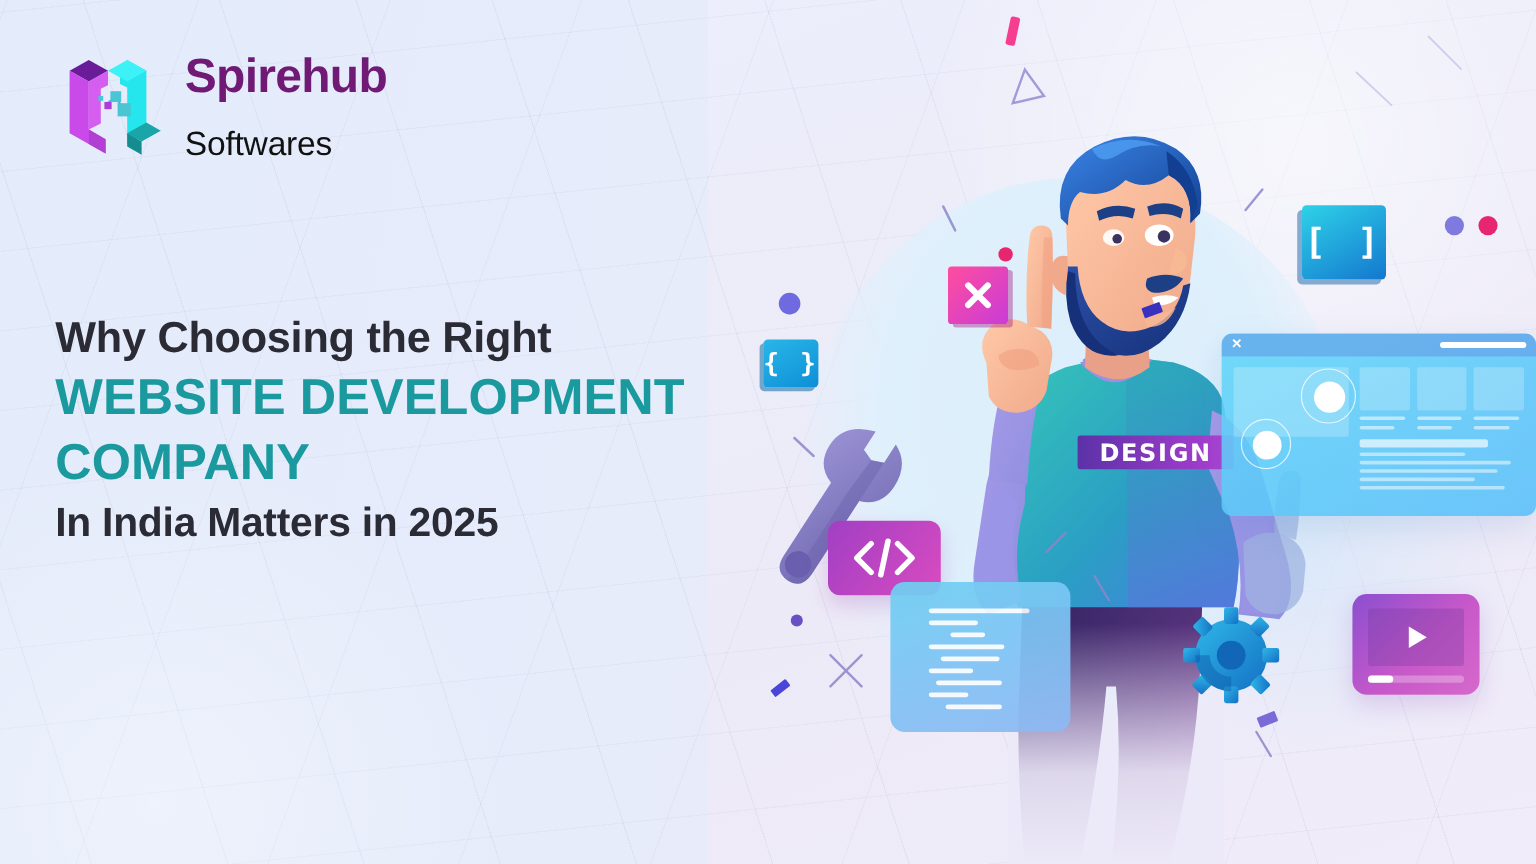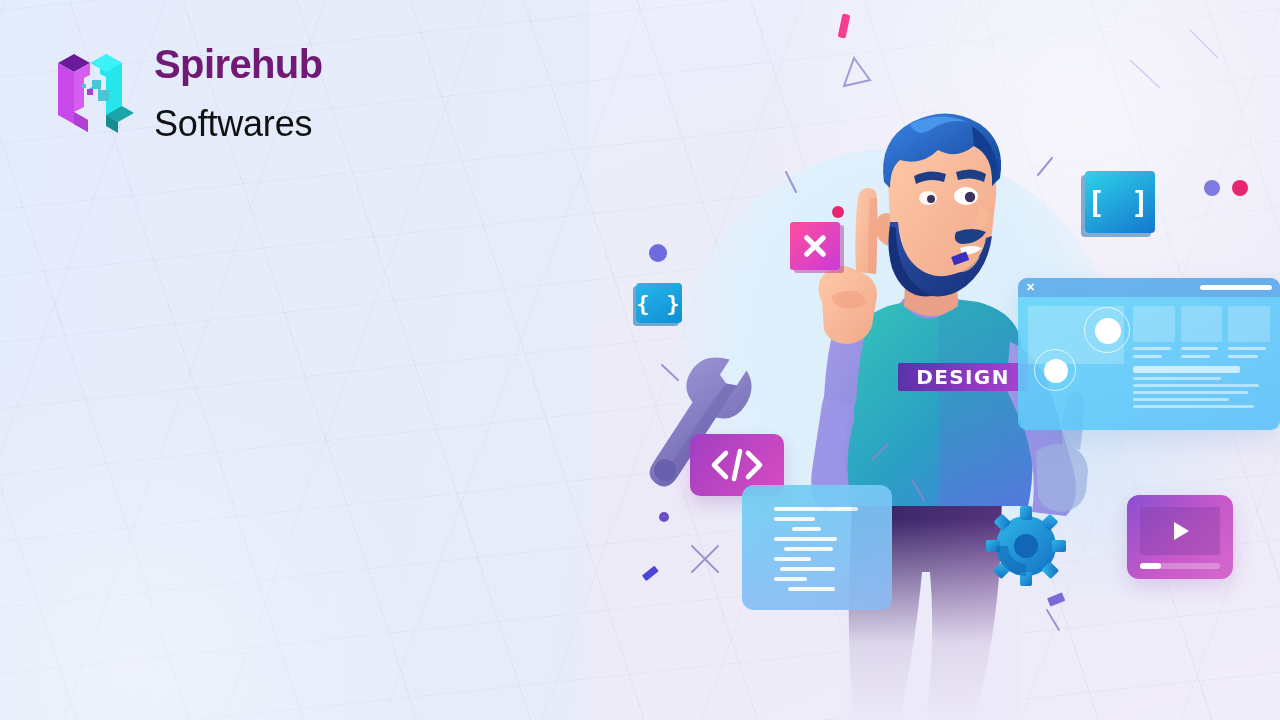--- a/index.html
+++ b/index.html
@@ -38,21 +38,21 @@
   .bg-glow-bl{
     position:absolute; left:-180px; bottom:-260px; width:620px; height:620px; border-radius:50%;
     background:radial-gradient(circle, rgba(255,255,255,.35) 0%, rgba(255,255,255,0) 70%);
   }
 
   
   .logo{ position:absolute; left:44px; top:44px; display:flex; align-items:center; gap:18px; }
   .logo-mark{ width:92px; height:88px; display:block; }
   .logo-text{ display:flex; flex-direction:column; line-height:1; }
   .logo-name{ font-size:40px; font-weight:700; color:#701a75; letter-spacing:-.6px; }
-  .logo-sub{ font-size:36px; font-weight:400; color:#111; letter-spacing:-.2px; margin-top:22px; }
+  .logo-sub{ font-size:28px; font-weight:400; color:#111; letter-spacing:-.2px; margin-top:22px; }
 
   
   .headline{ position:absolute; left:46px; top:258px; width:620px; }
   .h-line{ display:block; }
   .h-1{ font-size:36px; font-weight:600; color:#2b2b35; letter-spacing:-.2px; line-height:1.28; }
   .h-2, .h-3{
     font-size:42px; font-weight:800; color:#1a9a9e; letter-spacing:.1px;
     line-height:1.28; text-transform:uppercase;
   }
   .h-4{ font-size:34px; font-weight:600; color:#2b2b35; letter-spacing:-.2px; line-height:1.3; margin-top:2px; }
@@ -174,20 +174,26 @@
       <rect x="54" y="41" width="11" height="11" fill="#49c5d4"></rect>
       <rect x="43" y="40" width="6" height="6" fill="#a93fd8"></rect>
       <rect x="38" y="35" width="4" height="4" fill="#49c5d4"></rect>
     </svg>
     <div class="logo-text">
       <span class="logo-name">Spirehub</span>
       <span class="logo-sub">Softwares</span>
     </div>
   </div>
 
+  <div class="headline">
+    <span class="h-line h-1">Why Choosing the Right</span>
+    <span class="h-line h-2">WEBSITE DEVELOPMENT</span>
+    <span class="h-line h-3">COMPANY</span>
+    <span class="h-line h-4">In India Matters in 2025</span>
+  </div>
 
   <div class="illus">
     <div class="halo"></div>
     <div class="halo2"></div>
 
     <div class="svgwrap">
       <svg viewBox="0 0 680 720" xmlns="http://www.w3.org/2000/svg">
         <defs>
           <linearGradient id="shirtG" x1="0" y1="0" x2="1" y2="1">
             <stop offset="0" stop-color="#36c6b8"></stop>

